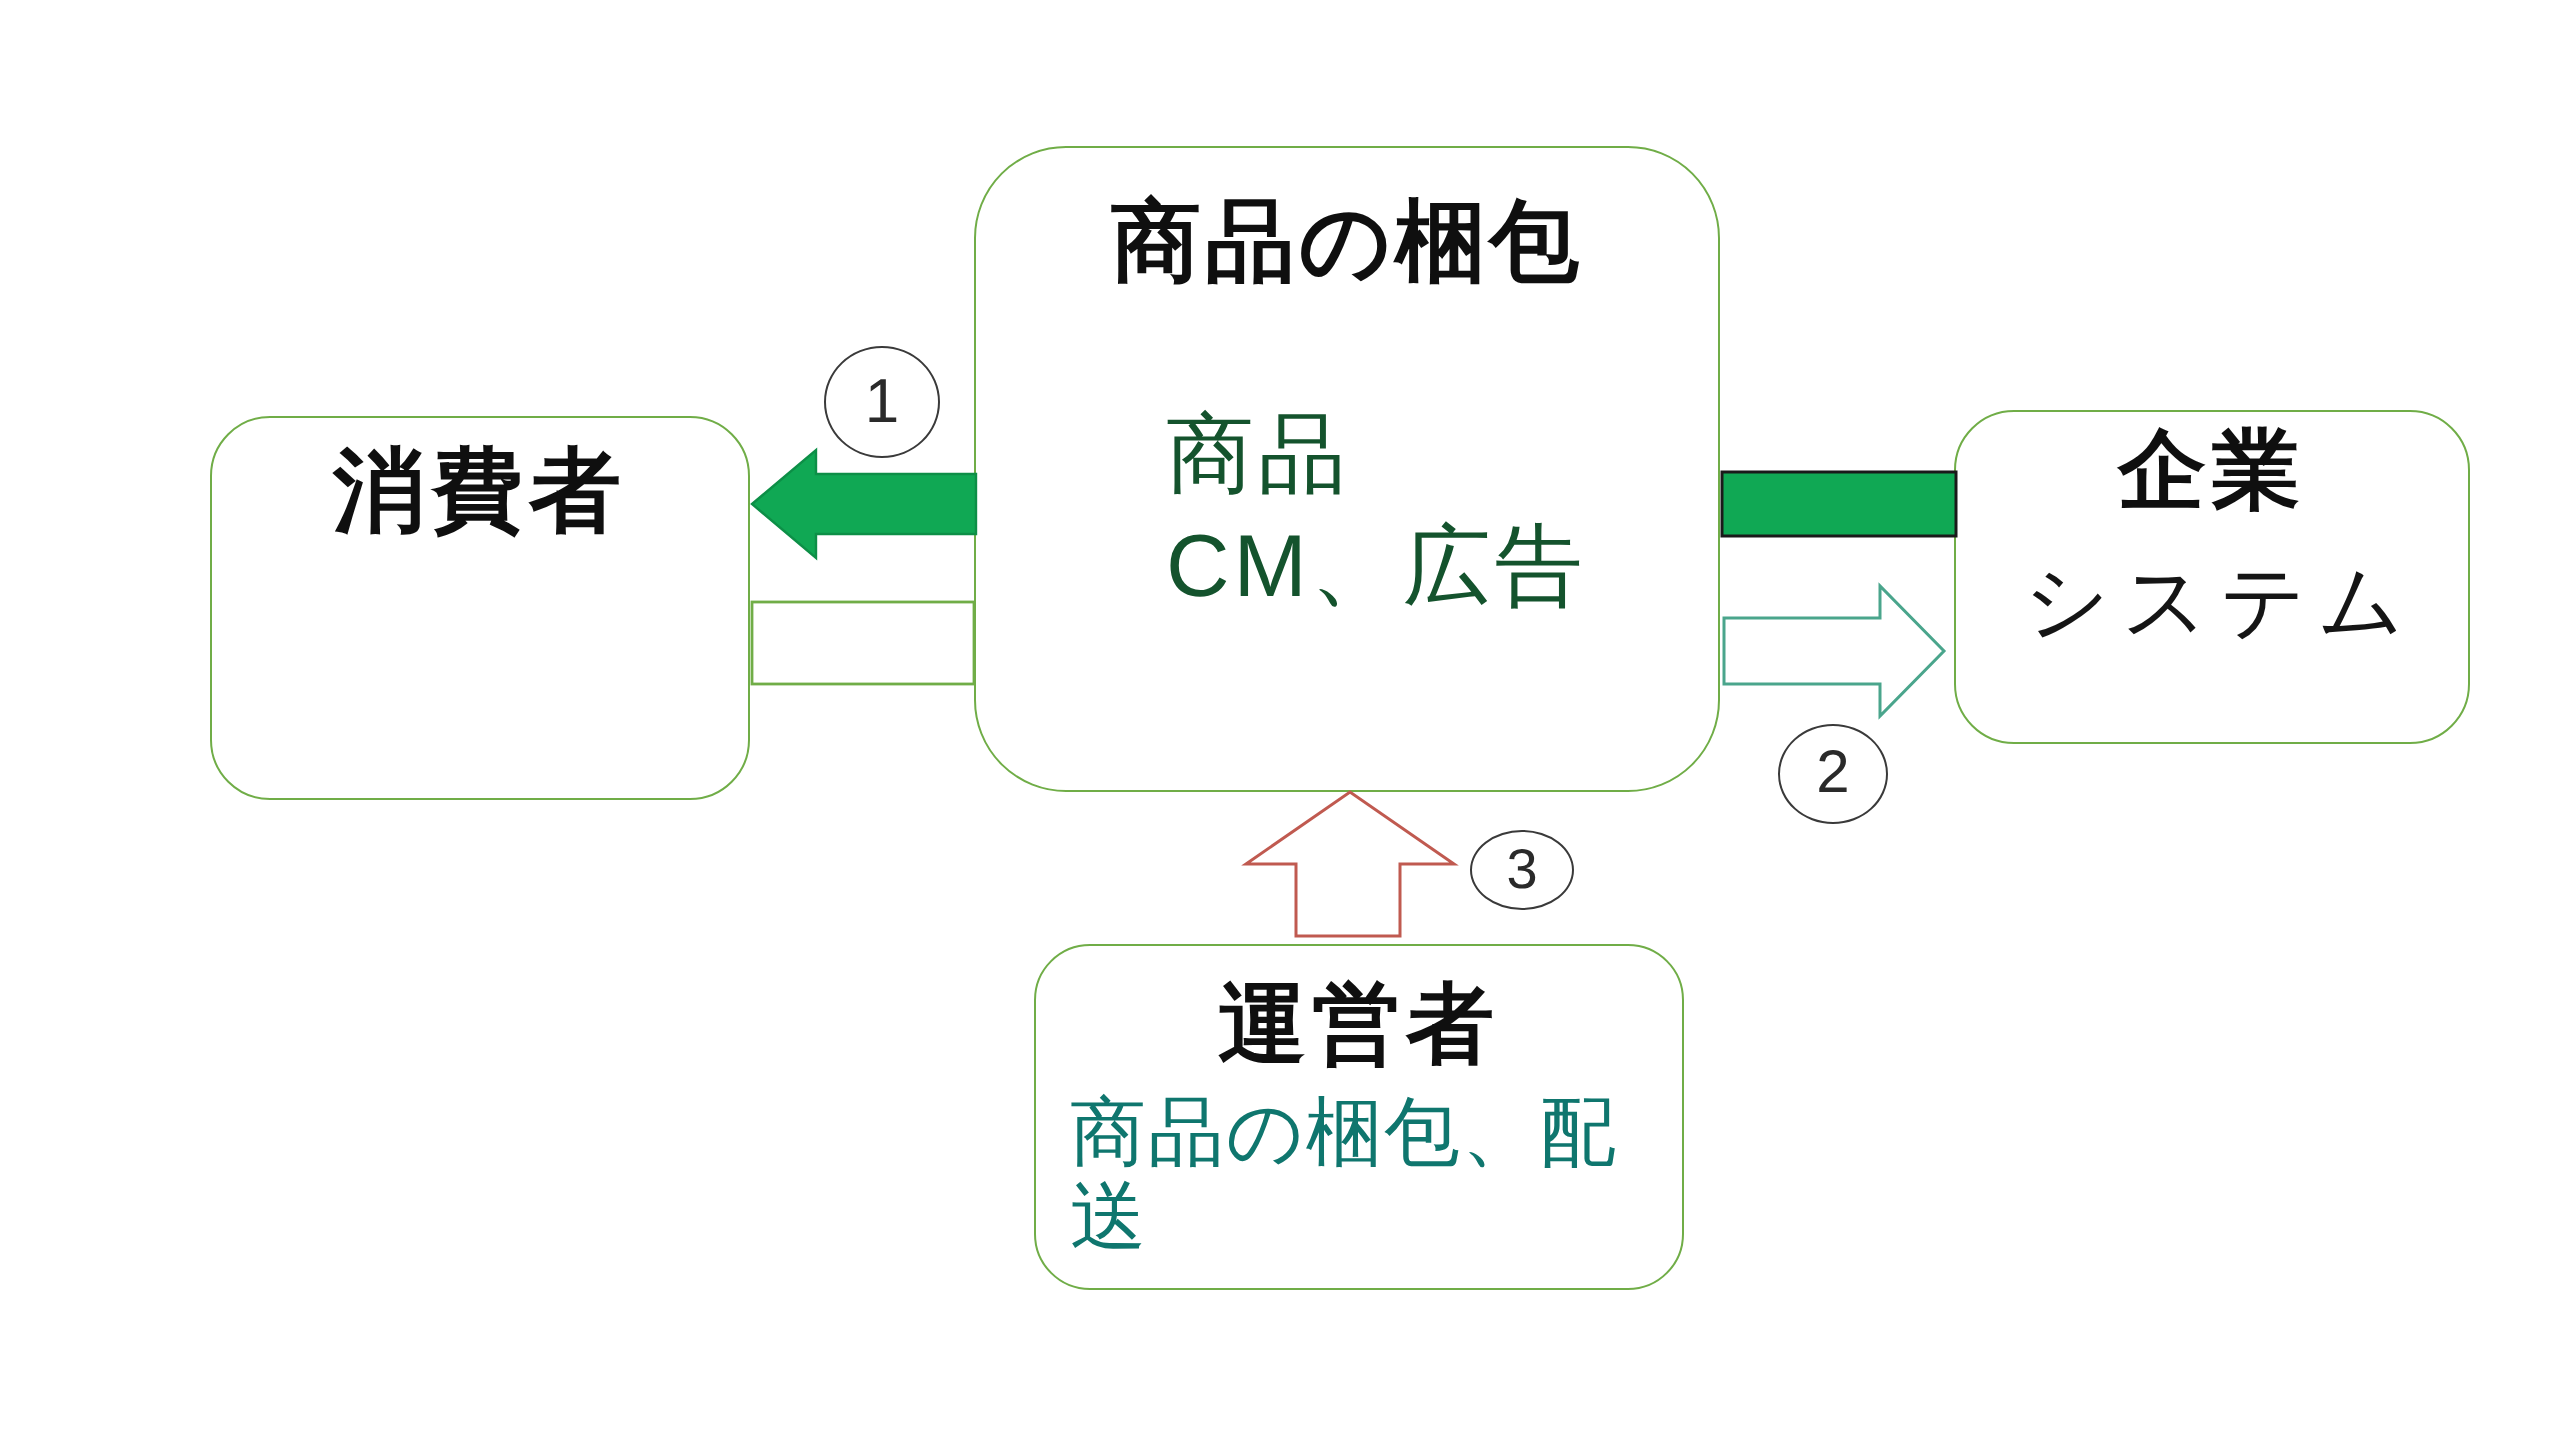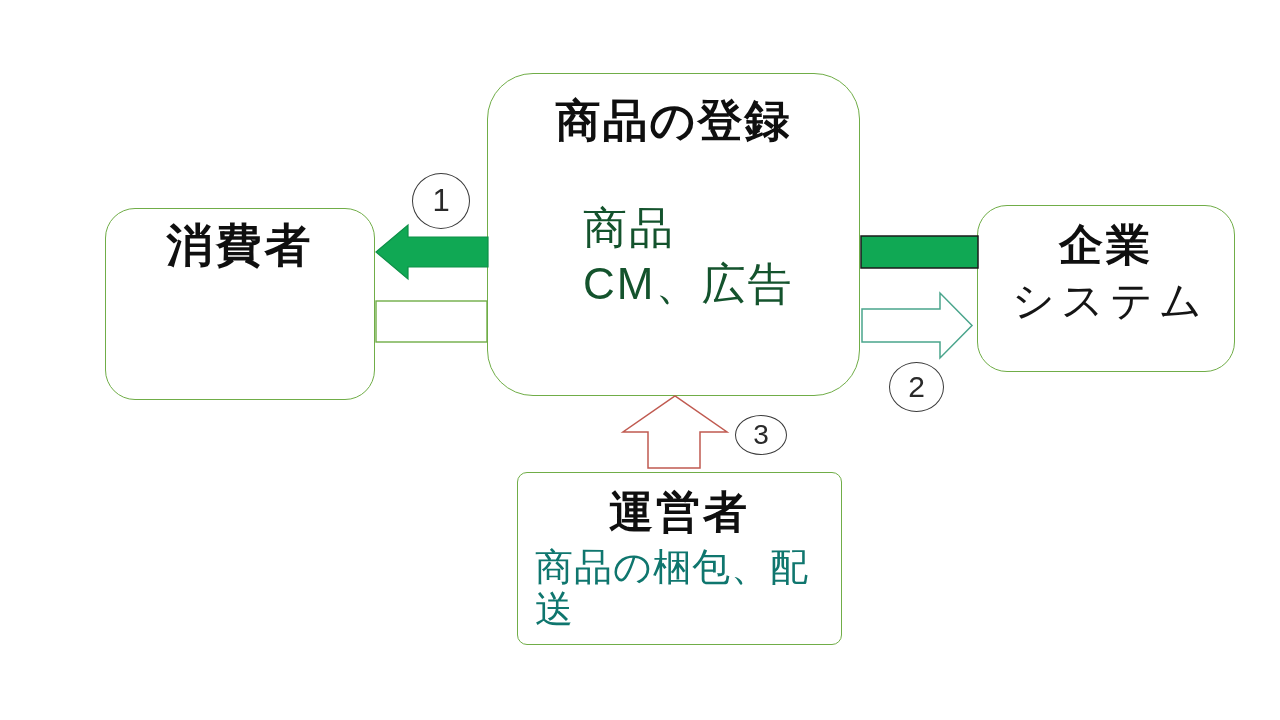--- a/index.html
+++ b/index.html
@@ -36,26 +36,26 @@
   }
   .box-system { left: 487px; top: 73px; width: 373px; height: 323px; border-radius: 46px; }
   .box-system .box-title { margin-top: 17px; font-size: 45px; letter-spacing: 2px; }
   .box-system .box-body {
     position: absolute; left: 95px; top: 126px;
     font-size: 44px; line-height: 56px; letter-spacing: 2px; color: #14532d;
   }
   .box-consumer { left: 105px; top: 208px; width: 270px; height: 192px; border-radius: 30px; }
   .box-consumer .box-title { margin-top: 6px; font-size: 46px; line-height: 60px; letter-spacing: 3px; }
   .box-company { left: 977px; top: 205px; width: 258px; height: 167px; border-radius: 30px; }
-  .box-company .box-title { margin-top: 10px; font-size: 44px; letter-spacing: 3px; }
+  .box-company .box-title { font-size: 44px; letter-spacing: 3px; }
   .box-company .box-body {
     position: absolute; left: 34px; top: 68px; width: 228px;
     font-size: 42px; line-height: 54px; letter-spacing: 6px; color: #151515;
   }
-  .box-operator { left: 517px; top: 472px; width: 325px; height: 173px; border-radius: 10px; }
+  .box-operator { left: 517px; top: 472px; width: 325px; height: 173px; border-radius: 28px; }
   .box-operator .box-title { margin-top: 10px; font-size: 44px; letter-spacing: 3px; }
   .box-operator .box-body {
     position: absolute; left: 17px; top: 73px; width: 300px;
     font-size: 38px; line-height: 42px; letter-spacing: 1px; color: #0f766e;
   }
   .num-circle {
     position: absolute;
     background: #ffffff;
     border: 1.5px solid #3a3a3a;
     border-radius: 50%;
@@ -82,21 +82,21 @@
     <polygon points="376,252 408,225 408,237 488,237 488,267 408,267 408,279" fill="#10a854" stroke="#0d8f47" stroke-width="1.2"></polygon>
 
     <rect x="861" y="236" width="117" height="32" fill="#10a854" stroke="#1a1a1a" stroke-width="1.5"></rect>
 
     <polygon points="862,309 940,309 940,293 972,325.5 940,358 940,342 862,342" fill="#ffffff" stroke="#4aa58c" stroke-width="1.5"></polygon>
 
     <polygon points="648,468 648,432 623,432 675,396 727,432 700,432 700,468" fill="#ffffff" stroke="#c05a50" stroke-width="1.5"></polygon>
   </svg>
 
   <div class="dbox box-system">
-    <div class="box-title">商品の登録</div>
+    <div class="box-title">商品の梱包</div>
     <div class="box-body">
       <div>商品</div>
       <div>CM、広告</div>
     </div>
   </div>
 
   <div class="dbox box-consumer">
     <div class="box-title">
       <div>消費者</div>
     </div>

